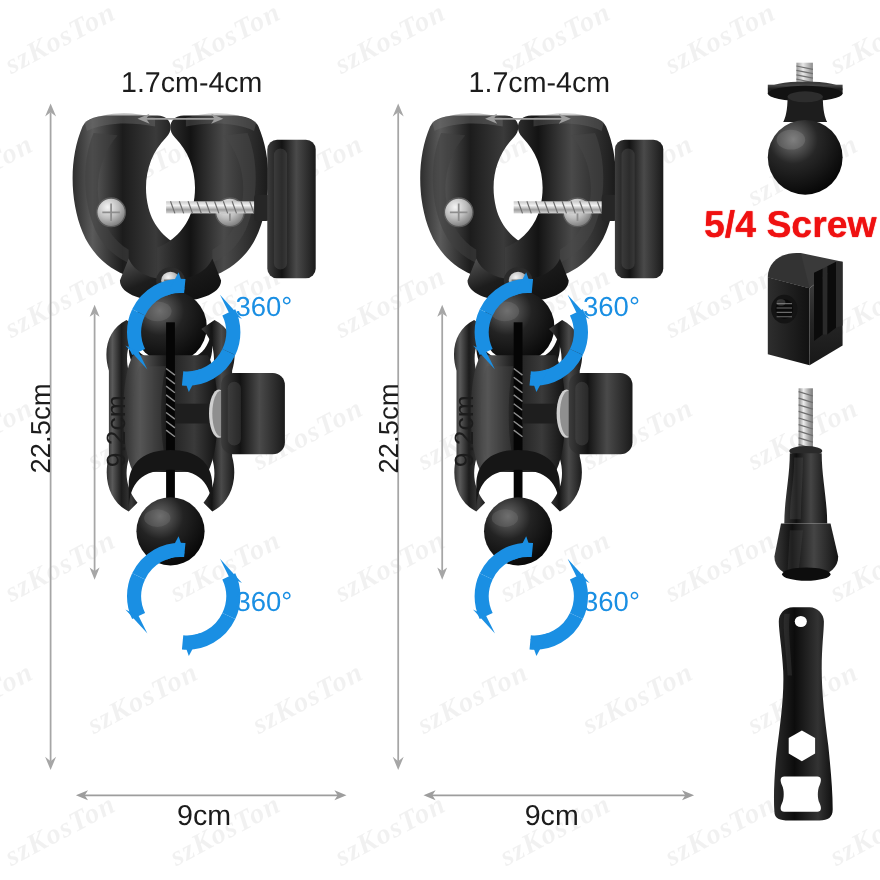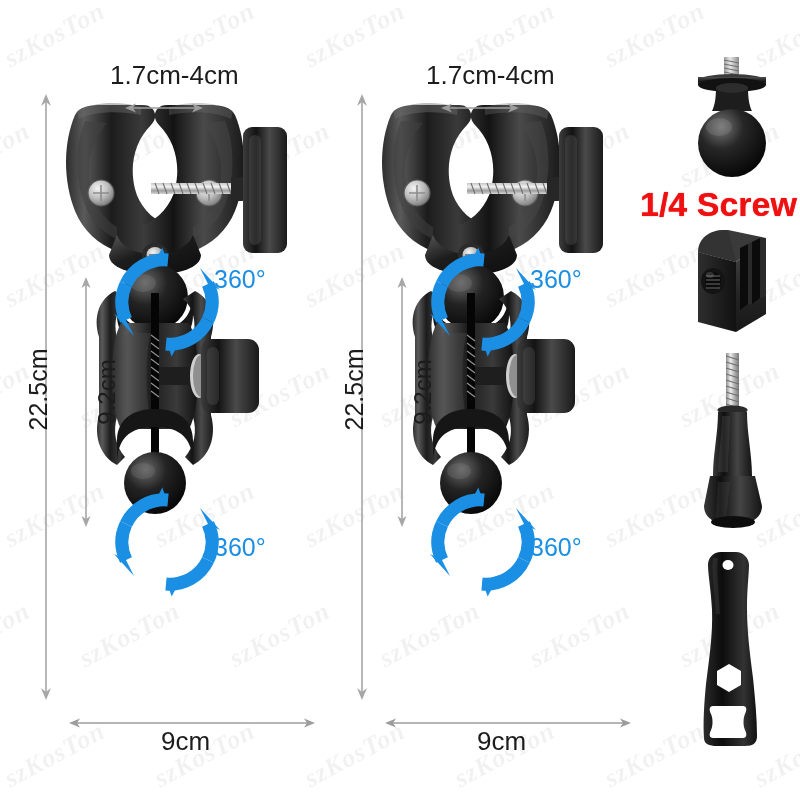--- a/index.html
+++ b/index.html
@@ -597,15 +597,15 @@
       <g fill="none" stroke="#1a8fe3" stroke-width="13" stroke-linecap="butt">
         <path d="M14,36 A42,42 0 0 0 14,72"></path>
         <path d="M96,72 A42,42 0 0 0 96,36"></path>
       </g>
       <path d="M14,72 L2,66 L22,88 Z" fill="#1a8fe3"></path>
       <path d="M96,36 L108,42 L88,20 Z" fill="#1a8fe3"></path>
     </svg>
   </div>
   <div class="deg" style="left:530px;top:533px;">360°</div>
 
-  <div class="redlabel" style="left:640px;top:185px;">1/4 Screw</div>
+  <div class="redlabel" style="left:640px;top:185px;">5/4 Screw</div>
 
 </div>
 
 </body></html>

